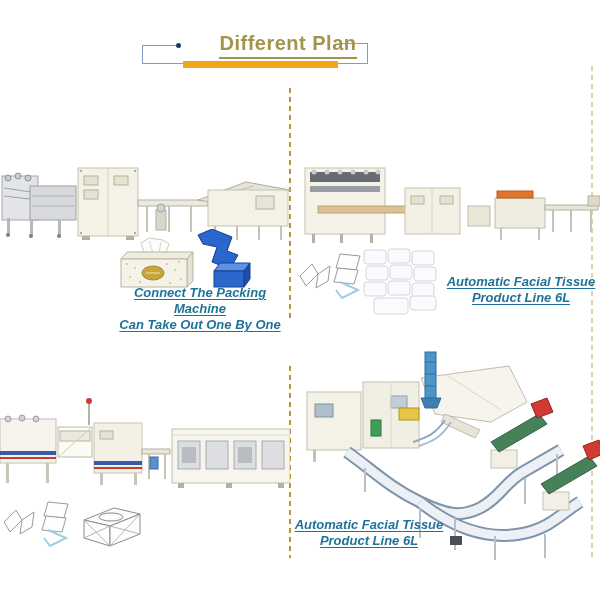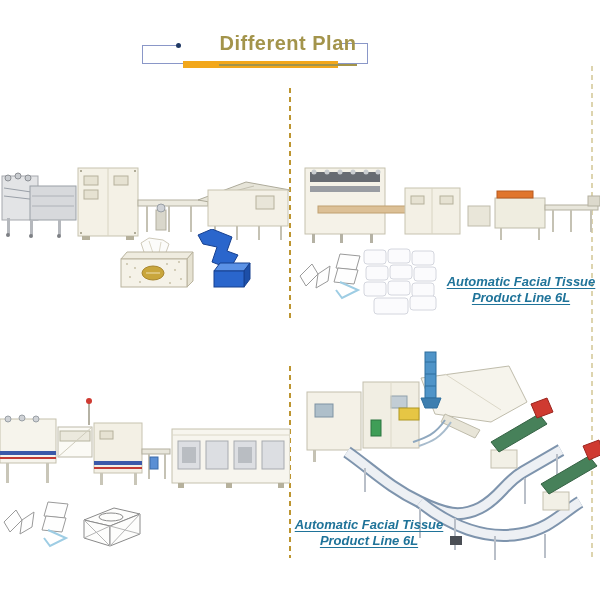--- a/index.html
+++ b/index.html
@@ -4,21 +4,21 @@
 <style>
   html,body{margin:0;padding:0;background:#ffffff;}
   #page{position:relative;width:600px;height:600px;background:#ffffff;overflow:hidden;
         font-family:"Liberation Sans", sans-serif;}
 
   
   .bracket{position:absolute;background:#8a97c8;}
   .bracket-dot{position:absolute;width:5px;height:5px;border-radius:50%;background:#1f3864;}
   #title{position:absolute;left:180px;top:32px;width:216px;text-align:center;}
   #title span{display:inline-block;font-size:20px;font-weight:bold;color:#a3944b;
-              border-bottom:2px solid #a3944b;padding-bottom:9px;letter-spacing:.5px;}
+              border-bottom:2px solid #a3944b;padding-bottom:2px;letter-spacing:.5px;}
   #accent-bar{position:absolute;left:183px;top:61px;width:155px;height:7px;background:#f2a71b;}
 
   
   .vdash{position:absolute;width:2px;
          background-image:repeating-linear-gradient(to bottom,#bd9530 0 5px,transparent 5px 9px);}
   .vdash.faint{background-image:repeating-linear-gradient(to bottom,#ddd4ae 0 5px,transparent 5px 9px);}
 
   
   .caption{position:absolute;text-align:center;color:#1f7399;font-weight:bold;font-style:italic;
            font-size:13px;line-height:16px;}
@@ -125,20 +125,24 @@
     <line x1="31" y1="36" x2="45" y2="36" stroke="#efe0b0"></line>
   </svg>
 
   <svg class="abs" style="left:196px;top:229px;" width="58" height="62" viewBox="0 0 58 62">
     <polygon points="2,6 16,0 36,8 31,22 42,26 34,40 16,33 21,18 7,15" fill="#2a66cc" stroke="#17408f"></polygon>
     <polygon points="18,42 24,34 54,34 48,42" fill="#5b92e6" stroke="#17408f"></polygon>
     <polygon points="48,42 54,34 54,50 48,58" fill="#1d4fa8" stroke="#17408f"></polygon>
     <rect x="18" y="42" width="30" height="16" fill="#2a66cc" stroke="#17408f"></rect>
   </svg>
 
+  <div class="caption" style="left:110px;top:285px;width:180px;">
+    <div>Connect The Packing Machine</div>
+    <div>Can Take Out One By One</div>
+  </div>
 
   <svg class="abs" style="left:300px;top:150px;" width="300" height="95" viewBox="0 0 300 95">
     <g>
       <rect x="5" y="18" width="80" height="66" fill="#f5f2e8" stroke="#c5c1ae"></rect>
       <rect x="10" y="22" width="70" height="10" fill="#676b72"></rect>
       <rect x="10" y="36" width="70" height="6" fill="#9a9da3"></rect>
       <circle cx="14" cy="22" r="2.5" fill="#c9ccd0"></circle>
         <circle cx="27" cy="22" r="2.5" fill="#c9ccd0"></circle>
       <circle cx="40" cy="22" r="2.5" fill="#c9ccd0"></circle>
         <circle cx="53" cy="22" r="2.5" fill="#c9ccd0"></circle>

